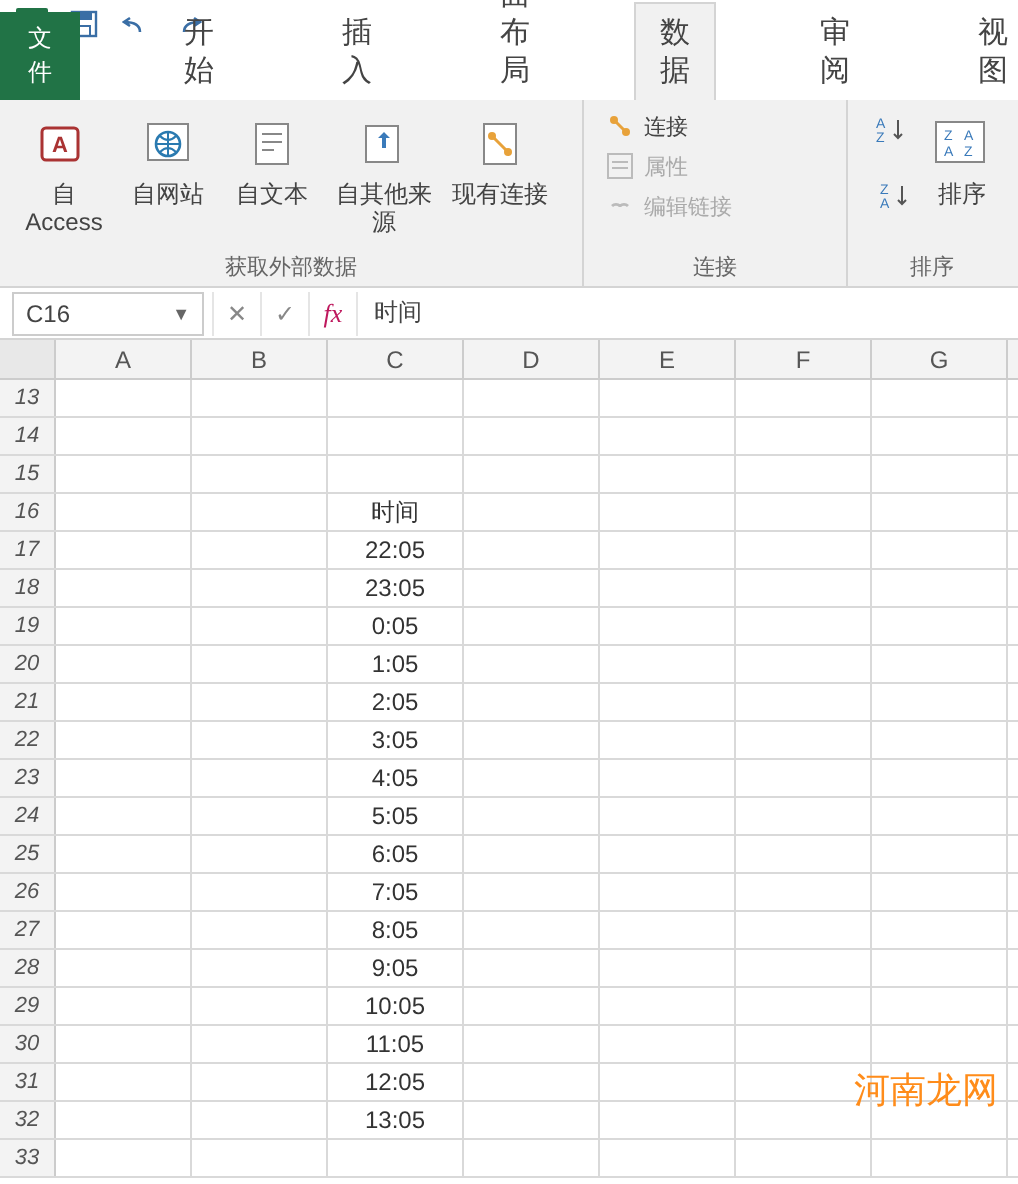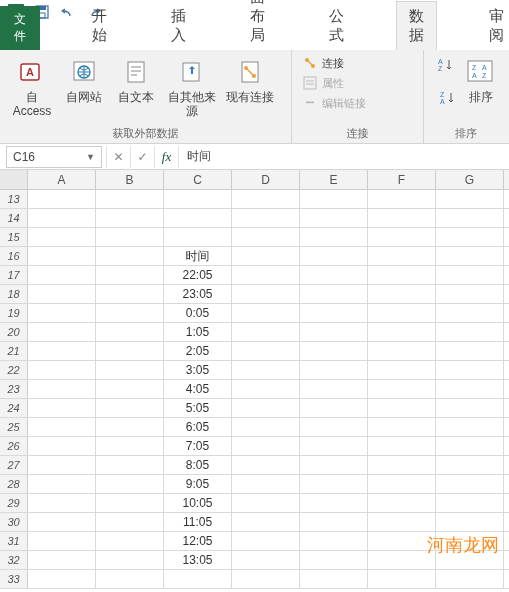--- a/index.html
+++ b/index.html
@@ -22,21 +22,21 @@
 .smallbtns { display: flex; flex-direction: column; gap: 2px; font-size: 11px; }
 .smallbtn { display: flex; align-items: center; gap: 4px; padding: 1px 2px; cursor: pointer; white-space: nowrap; }
 .smallbtn .sico { width: 16px; height: 16px; flex-shrink: 0; }
 .glabel { text-align: center; font-size: 11px; color: #666; padding-top: 2px; }
 
 .namebox-row { height: 26px; border-bottom: 1px solid #d4d4d4; display: flex; align-items: center; background: #fff; }
 .namebox { width: 96px; height: 22px; border: 1px solid #ccc; margin: 0 4px 0 6px; padding: 0 6px; display: flex; align-items: center; justify-content: space-between; background: #fff; }
 .nbdrop { color: #666; font-size: 9px; }
 .fxbar { display: flex; align-items: center; flex: 1; height: 22px; }
 .fxbtn { width: 24px; height: 22px; display: flex; align-items: center; justify-content: center; color: #888; border-left: 1px solid #e5e5e5; }
-.fxbtn.fx { font-style: italic; font-family: "Times New Roman", serif; font-size: 13px; color: #14532d; }
+.fxbtn.fx { font-style: italic; font-family: "Times New Roman", serif; font-size: 13px; color: #be185d; }
 .fxval { flex: 1; padding: 0 8px; border-left: 1px solid #e5e5e5; height: 22px; display: flex; align-items: center; }
 
 .sheet { position: relative; }
 .colheads { display: flex; height: 20px; border-bottom: 1px solid #ccc; background: #f3f3f3; }
 .corner { width: 28px; border-right: 1px solid #ccc; background: #e8e8e8; }
 .ch { flex: 0 0 68px; border-right: 1px solid #ccc; text-align: center; line-height: 20px; color: #555; }
 .rows { }
 .row { display: flex; height: 19px; border-bottom: 1px solid #d9d9d9; }
 .rh { width: 28px; border-right: 1px solid #ccc; background: #f3f3f3; text-align: center; line-height: 19px; color: #555; font-size: 11px; flex-shrink: 0; font-style: italic; }
 .cell { flex: 0 0 68px; border-right: 1px solid #d9d9d9; text-align: center; line-height: 19px; font-size: 12px; color: #333; }
@@ -71,21 +71,20 @@
         <path d="M10 4 L13 6 L10 8 M13 6 Q5 6 5 11" fill="none" stroke="#3a6ea5" stroke-width="1.3"></path>
       </svg>
   </div>
 </div>
 
 <div class="tabs">
   <div class="file-tab">文件</div>
   <div class="tab">开始</div>
   <div class="tab">插入</div>
   <div class="tab">页面布局</div>
-  <div class="tab">公式</div>
   <div class="tab active">数据</div>
   <div class="tab">审阅</div>
   <div class="tab">视图</div>
   <div class="tab">PDF工</div>
 </div>
 
 <div class="ribbon">
   <div class="rgroup" style="width:292px">
     <div class="top">
       <div class="bigbtn">

